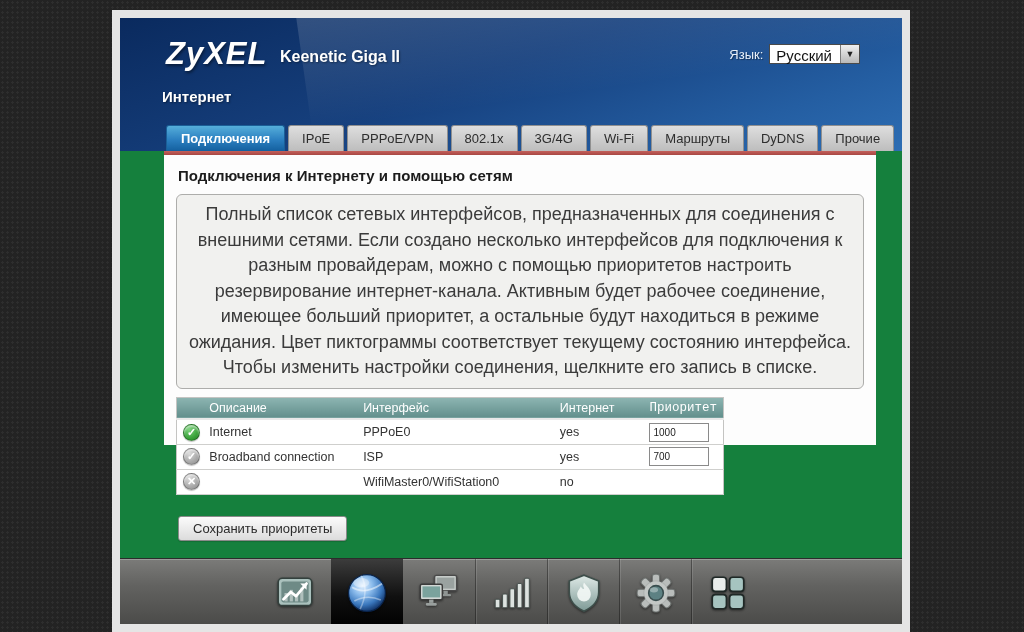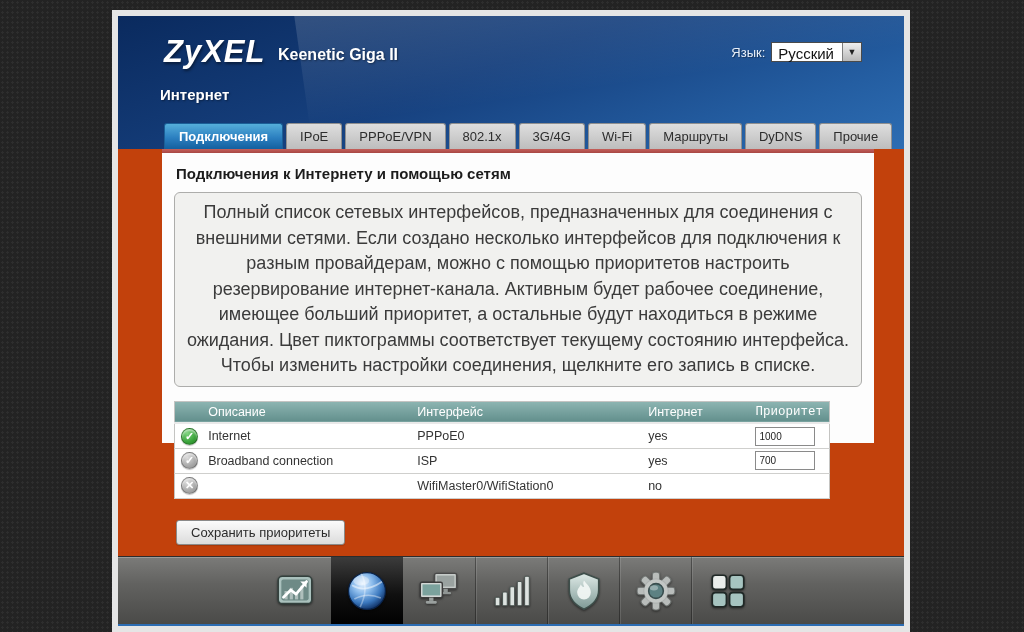--- a/index.html
+++ b/index.html
@@ -6,22 +6,22 @@
   html,body { width:1024px; height:632px; overflow:hidden; }
   body {
     font-family:"Liberation Sans", sans-serif;
     background-color:#232323;
     background-image:radial-gradient(circle, #2e2e2e 1px, transparent 1.2px);
     background-size:5px 5px;
     position:relative;
   }
   .panel {
     position:absolute; left:112px; top:10px; width:798px; height:622px;
-    border:6px solid #e5e5e5;
-    background:#c2410c;
+    border:8px solid #e5e5e5;
+    background:#15803d;
     overflow:hidden;
   }
   
   .hdr {
     position:absolute; top:0; left:0; right:0; height:133px;
     background:linear-gradient(160deg, #0a2a5e 0%, #16407e 45%, #245ea2 80%, #2d6db3 100%);
     overflow:hidden;
   }
   .hdr::before {
     content:""; position:absolute; left:180px; top:-60px; width:760px; height:120px;
@@ -72,21 +72,21 @@
     position:absolute; top:137px; left:44px; width:712px; height:290px;
     background:#fdfdfd; padding:10px 12px;
   }
   .page-h1 { font-size:15px; font-weight:bold; color:#1c1c1c; margin:2px 0 10px 2px; }
   .infobox {
     background:#f1f1ef; border:1px solid #adadab; border-radius:6px;
     padding:7px 10px; font-size:18px; line-height:1.42; color:#3b3b3b;
     width:688px;
     text-align:center;
   }
-  table.if-table { border-collapse:collapse; width:656px; margin-top:14px; font-size:12.5px; }
+  table.if-table { border-collapse:collapse; width:548px; margin-top:8px; font-size:12.5px; }
   table.if-table thead th {
     background:linear-gradient(#8db5b2, #628f8c);
     color:#fff; font-weight:normal; text-align:left; height:22px;
     padding:0 4px 0 4px; border-bottom:2px solid #e9e9e9;
   }
   table.if-table thead th.r { text-align:right; padding-right:6px;font-family:Liberation Mono, monospace; }
   table.if-table td {
     height:25px; padding:0 4px; color:#333;
     border-bottom:1px solid #cfcfcd; background:#fff;
   }

